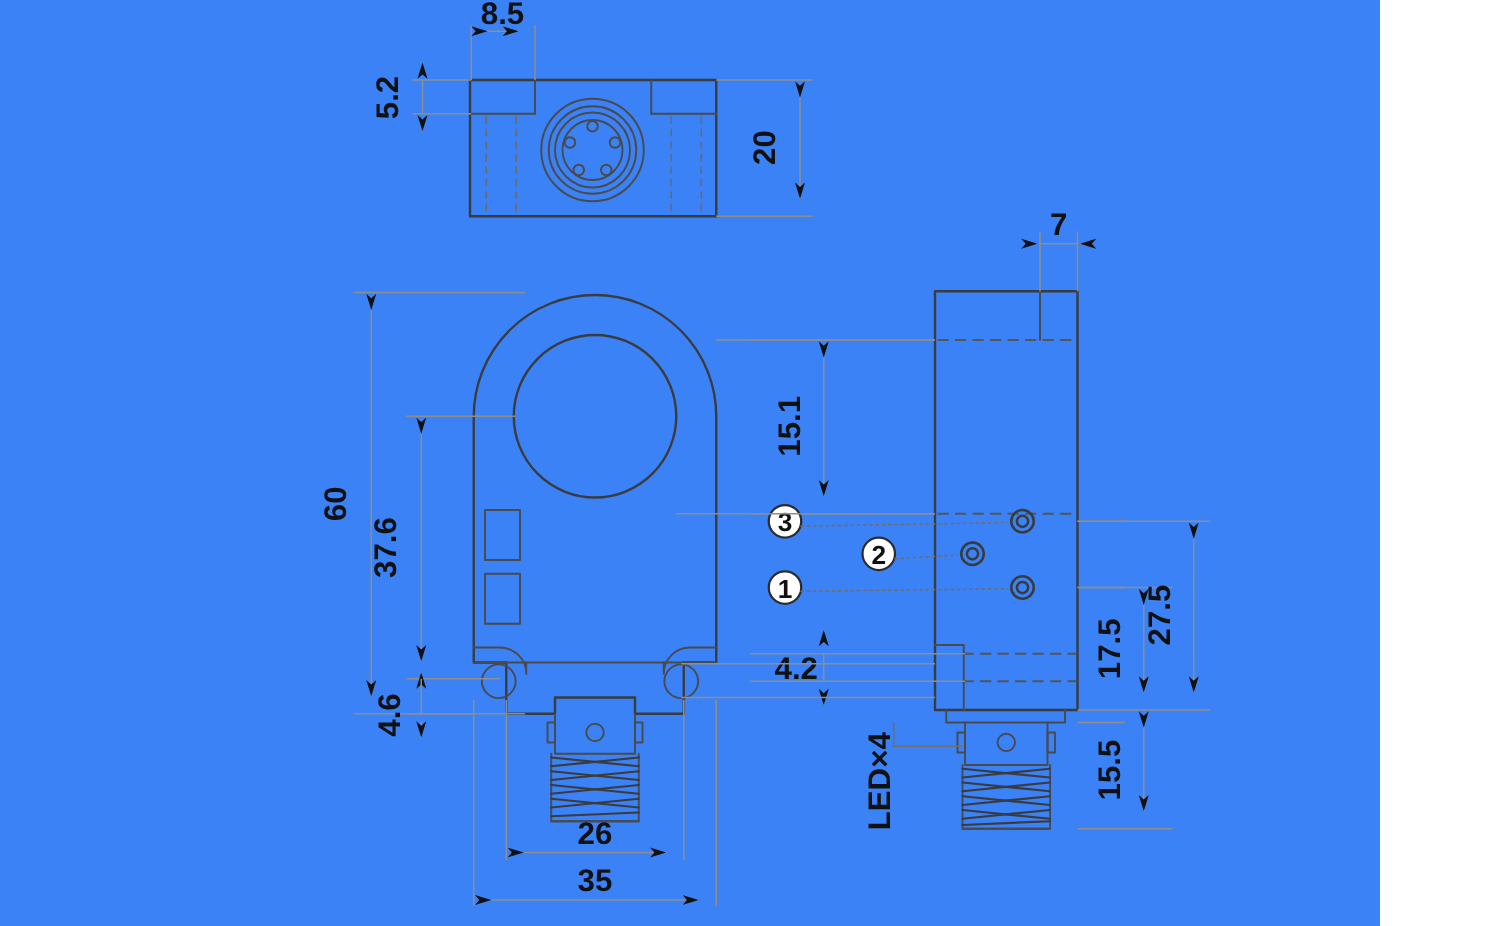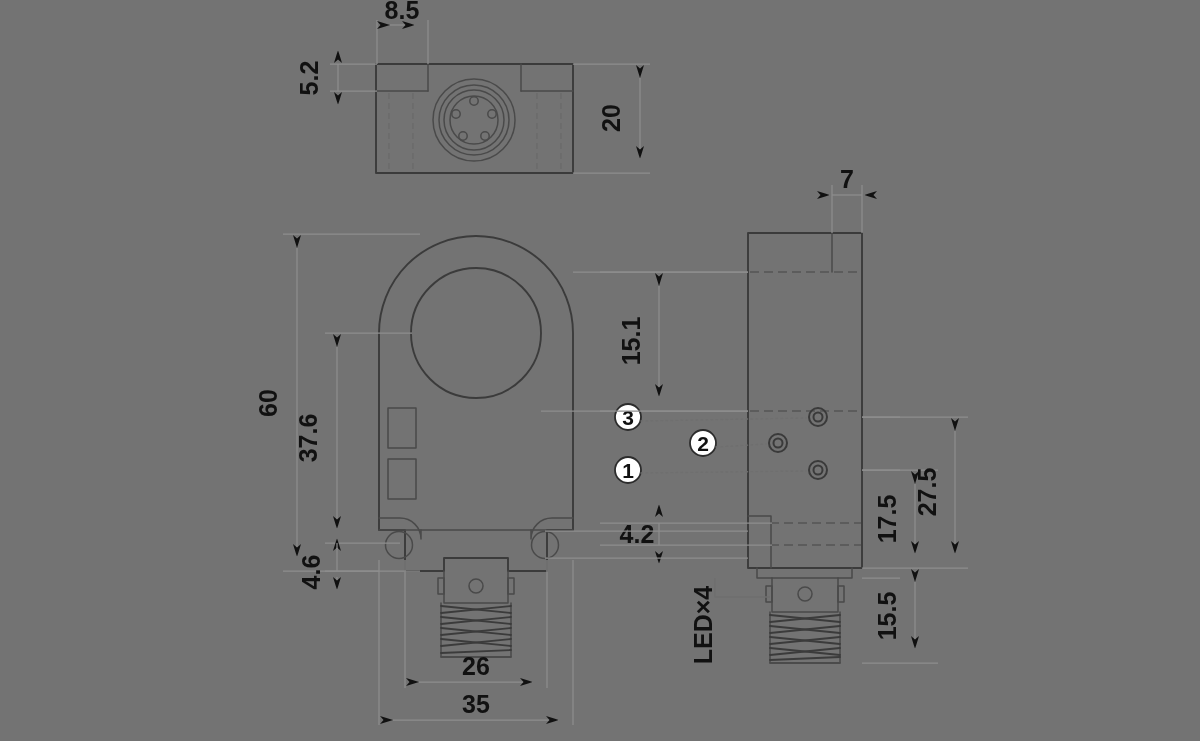--- a/index.html
+++ b/index.html
@@ -6,23 +6,23 @@
   html, body {
     margin: 0;
     padding: 0;
     background: #ffffff;
   }
   body {
     font-family: "Liberation Sans", sans-serif;
   }
   #drawing-root {
     position: relative;
-    width: 1200px;
+    width: 1104px;
     height: 741px;
-    background: #737373;
+    background: #3b82f6;
     overflow: hidden;
   }
   svg#tech-drawing {
     display: block;
     width: 1200px;
     height: 741px;
   }
   .outline {
     fill: none;
     stroke: #3b3b3b;

